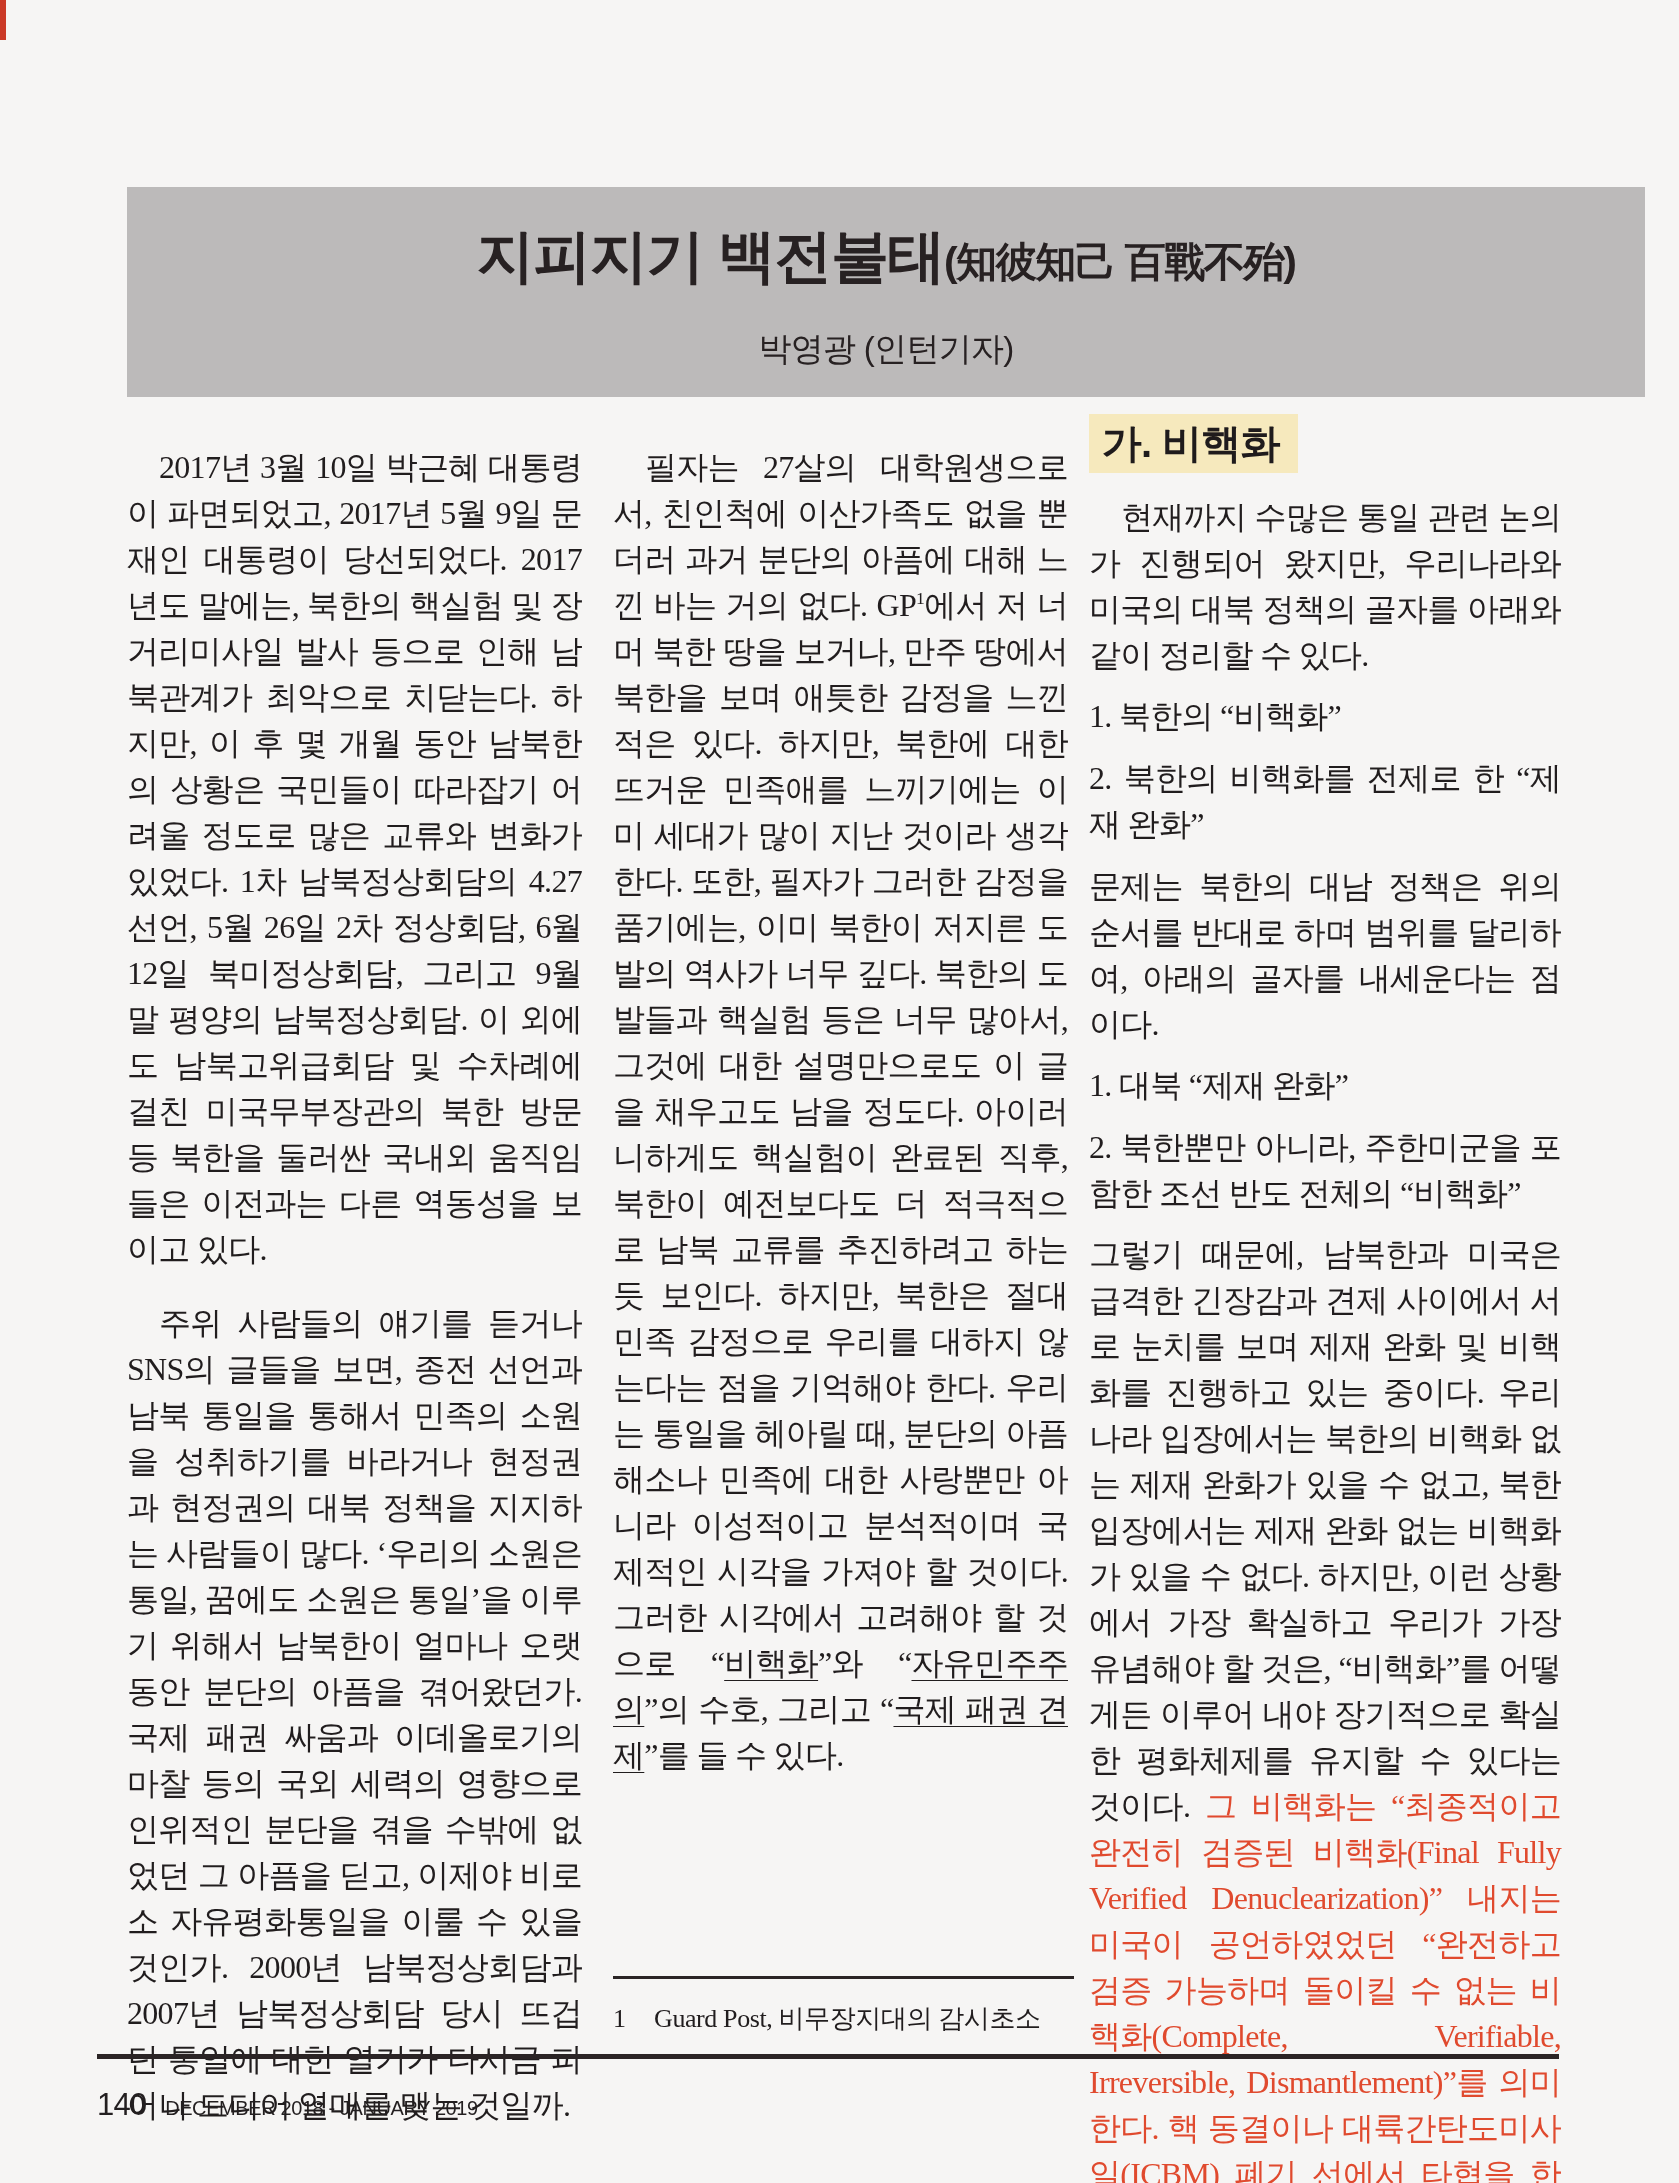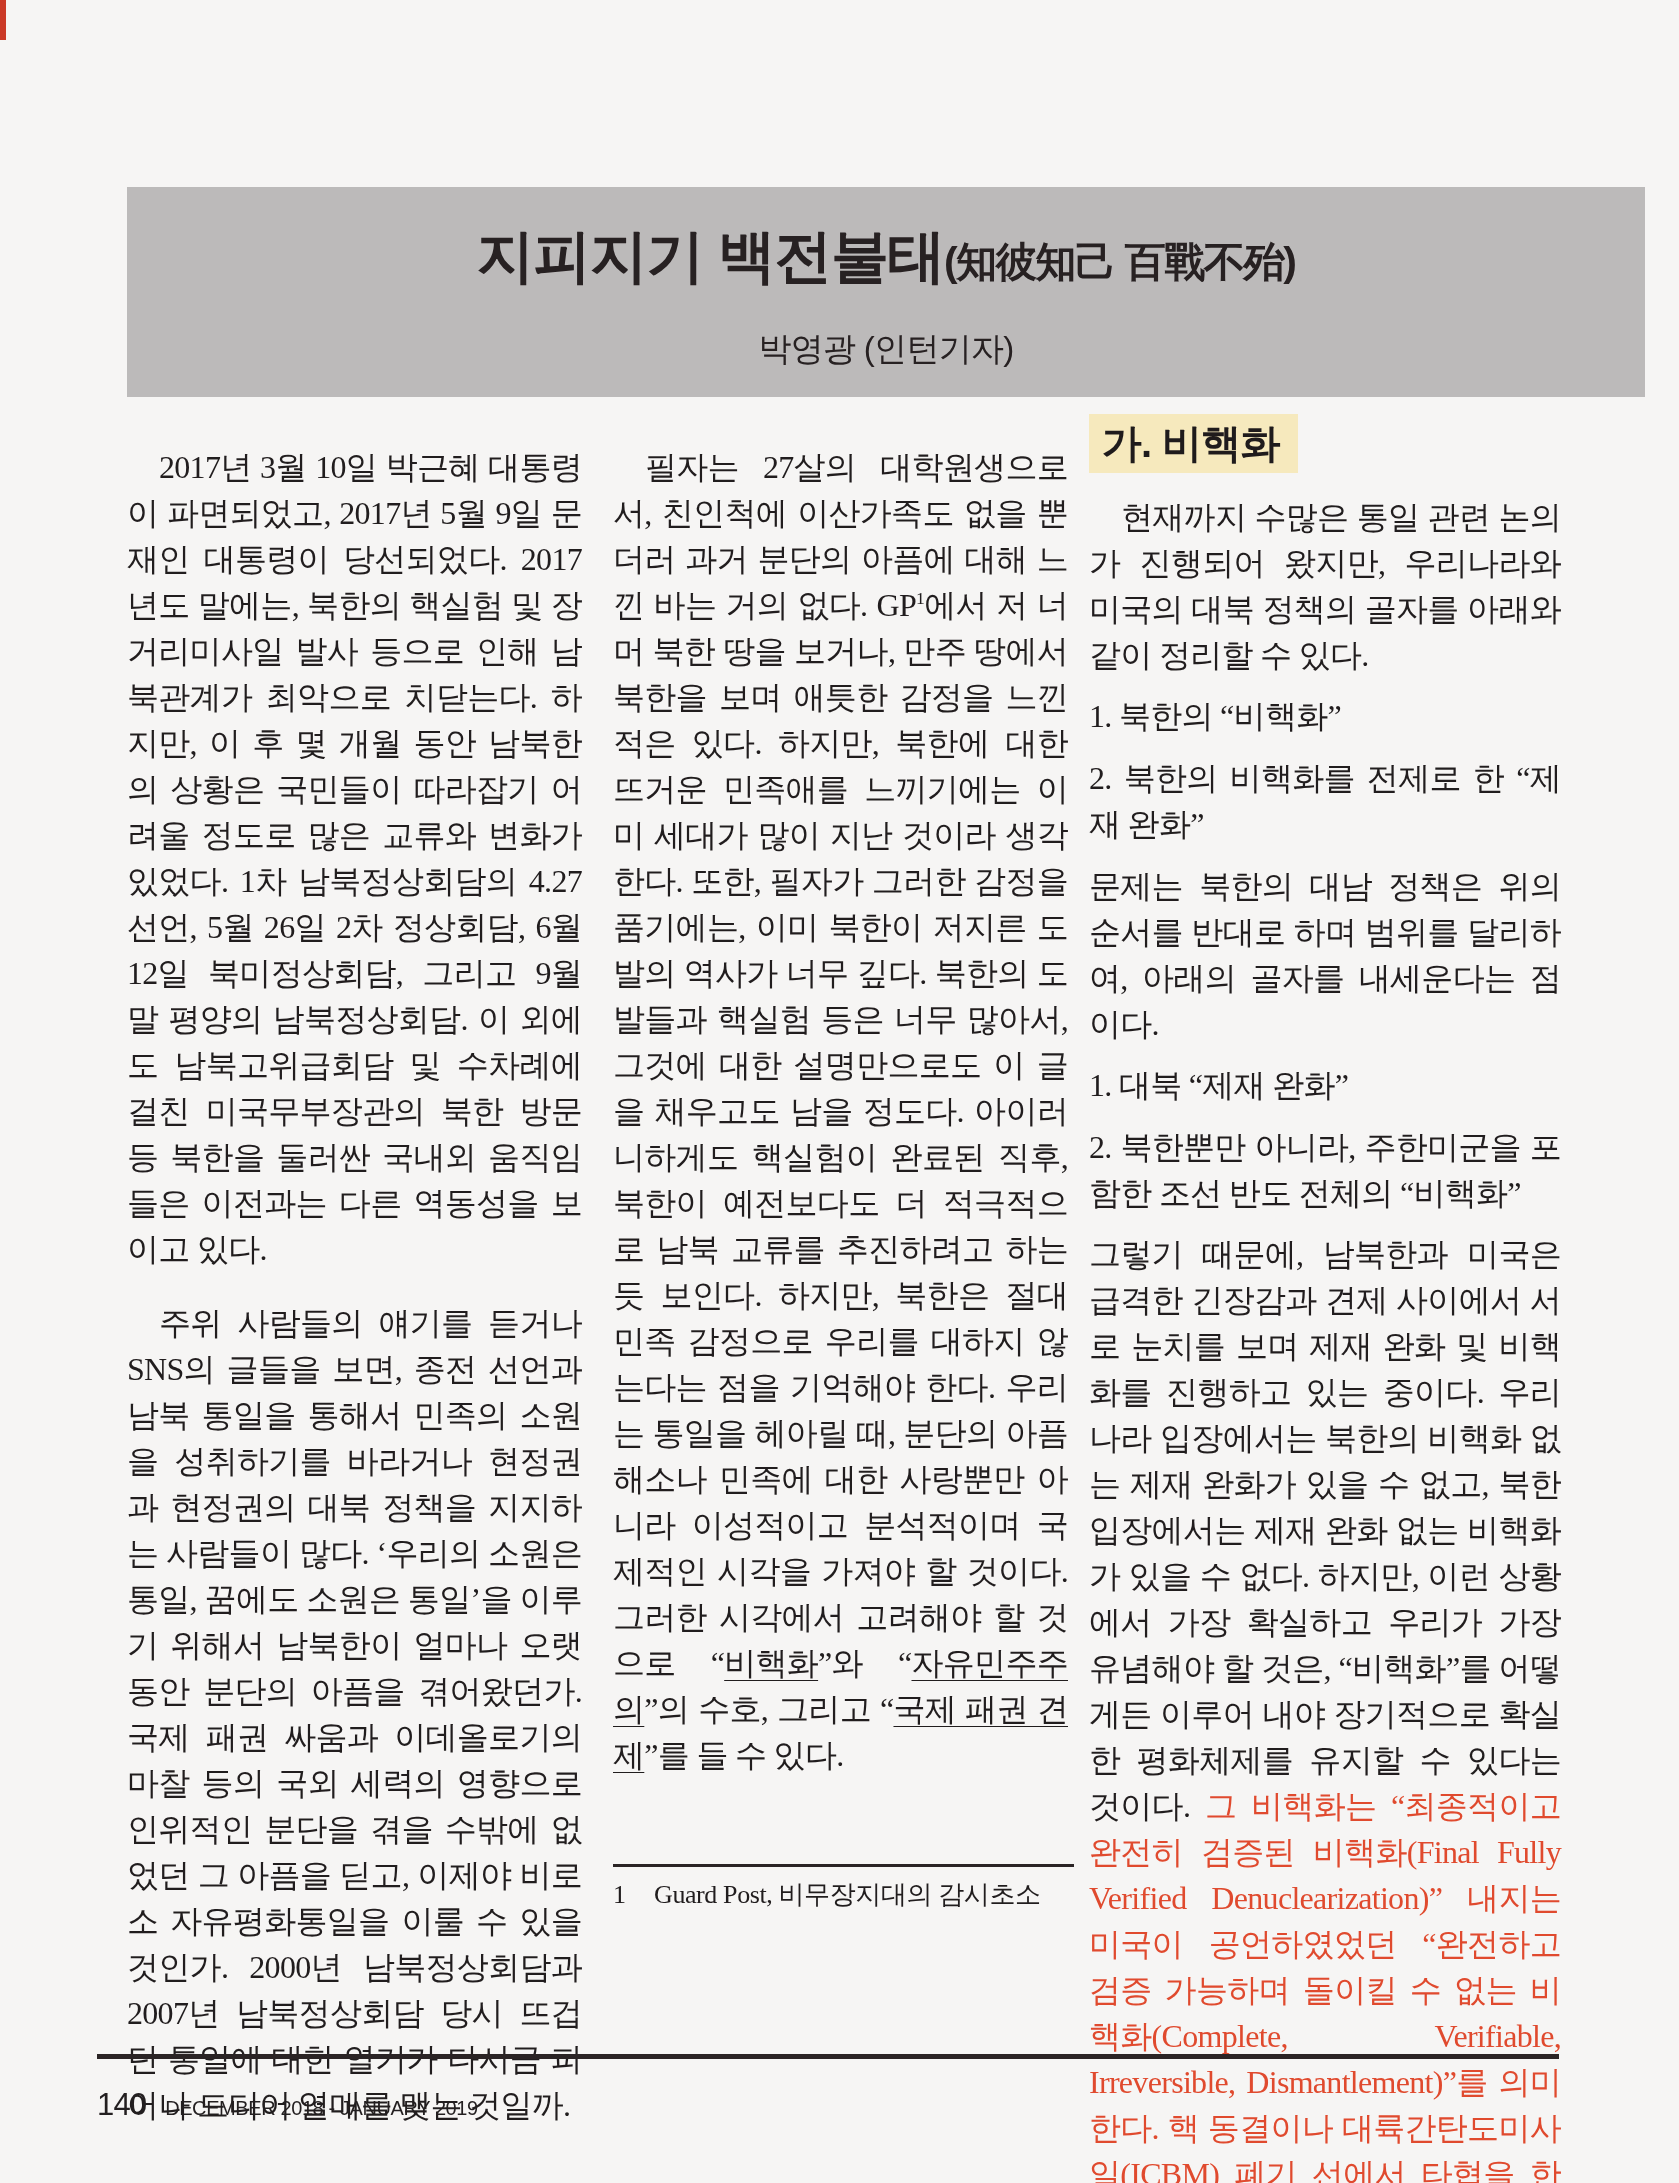--- a/index.html
+++ b/index.html
@@ -67,23 +67,23 @@
     font-size:40px;font-weight:bold;letter-spacing:-0.7px;
     line-height:1;color:#1f1b1c;
   }
   .section-heading .hl{
     display:inline-block;
     background:var(--highlight);
     padding:8.5px 18.5px 10px 12.8px;
   }
   
   .footnote{
-    position:absolute;left:613px;top:1864px;width:461px;
+    position:absolute;left:613px;top:1976px;width:461px;
     border-top:3.6px solid var(--rule);
-    padding-top:11px;
+    padding-top:23px;
     font-size:26px;line-height:33px;
     letter-spacing:-0.4px;
   }
   .fn-num{margin-right:28.4px;}
   
   .footer-rule{
     position:absolute;left:97px;top:2054px;width:1462px;height:5px;
     background:var(--rule);
   }
   .page-footer{

